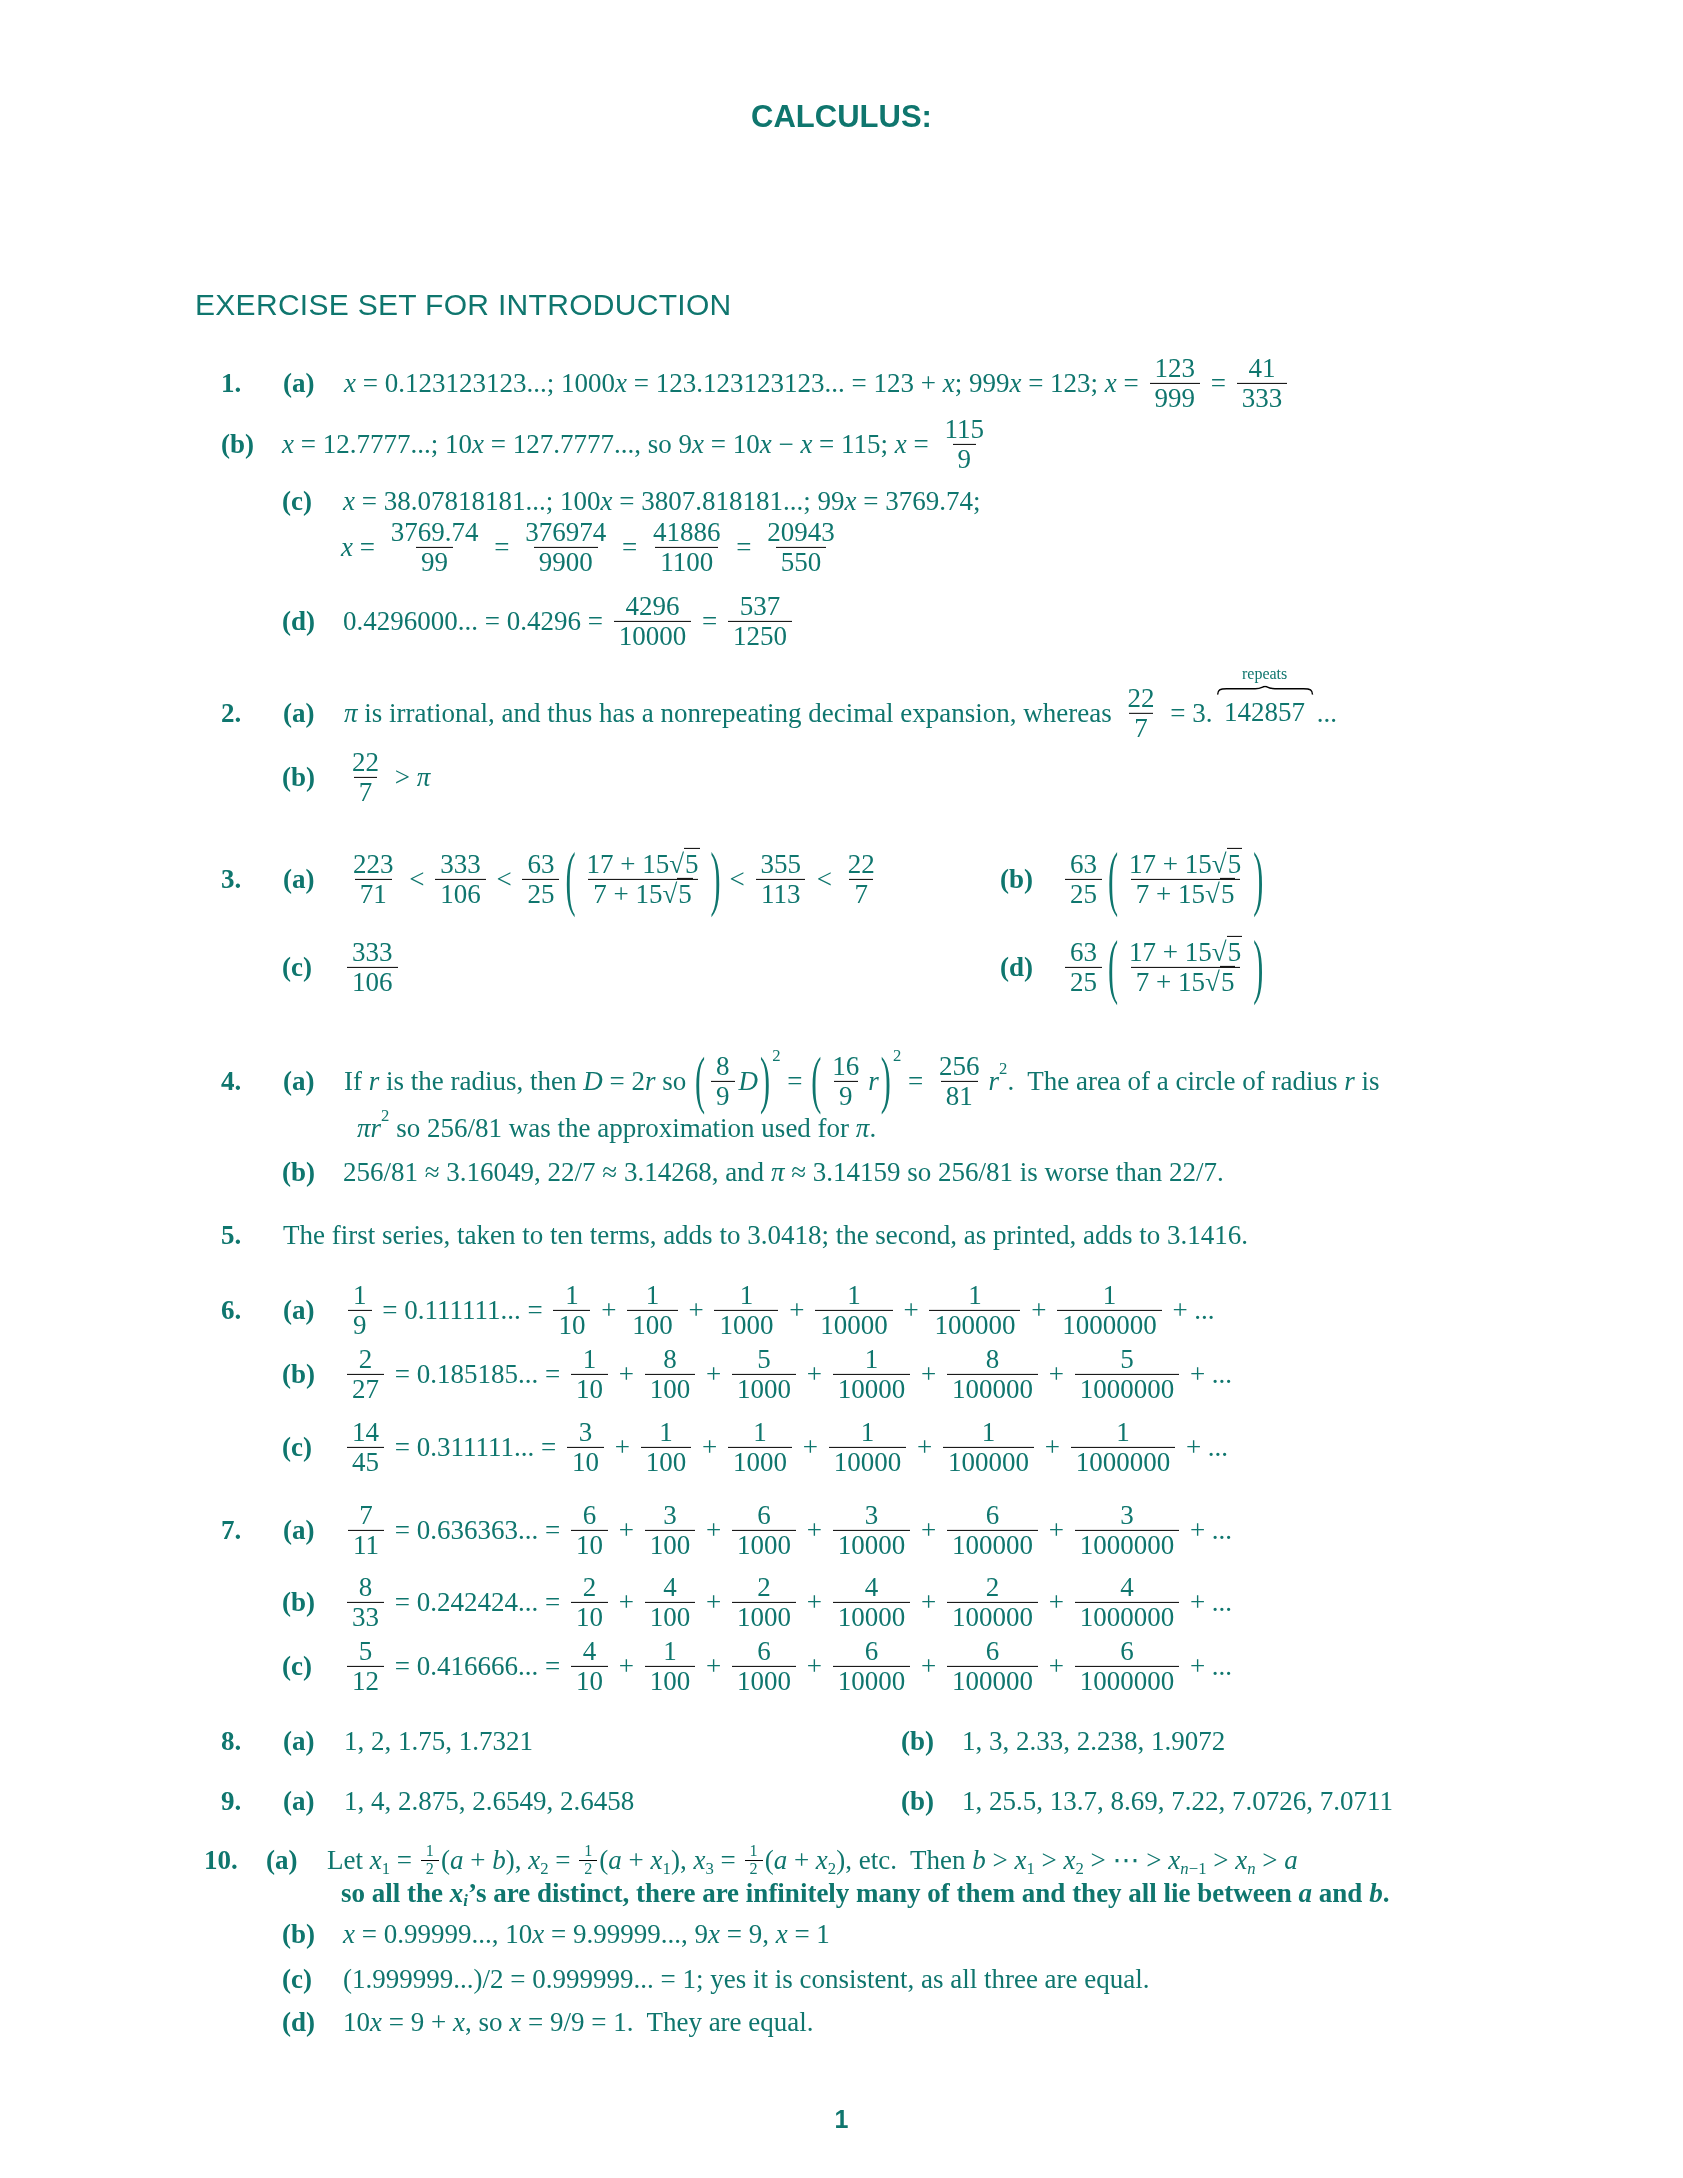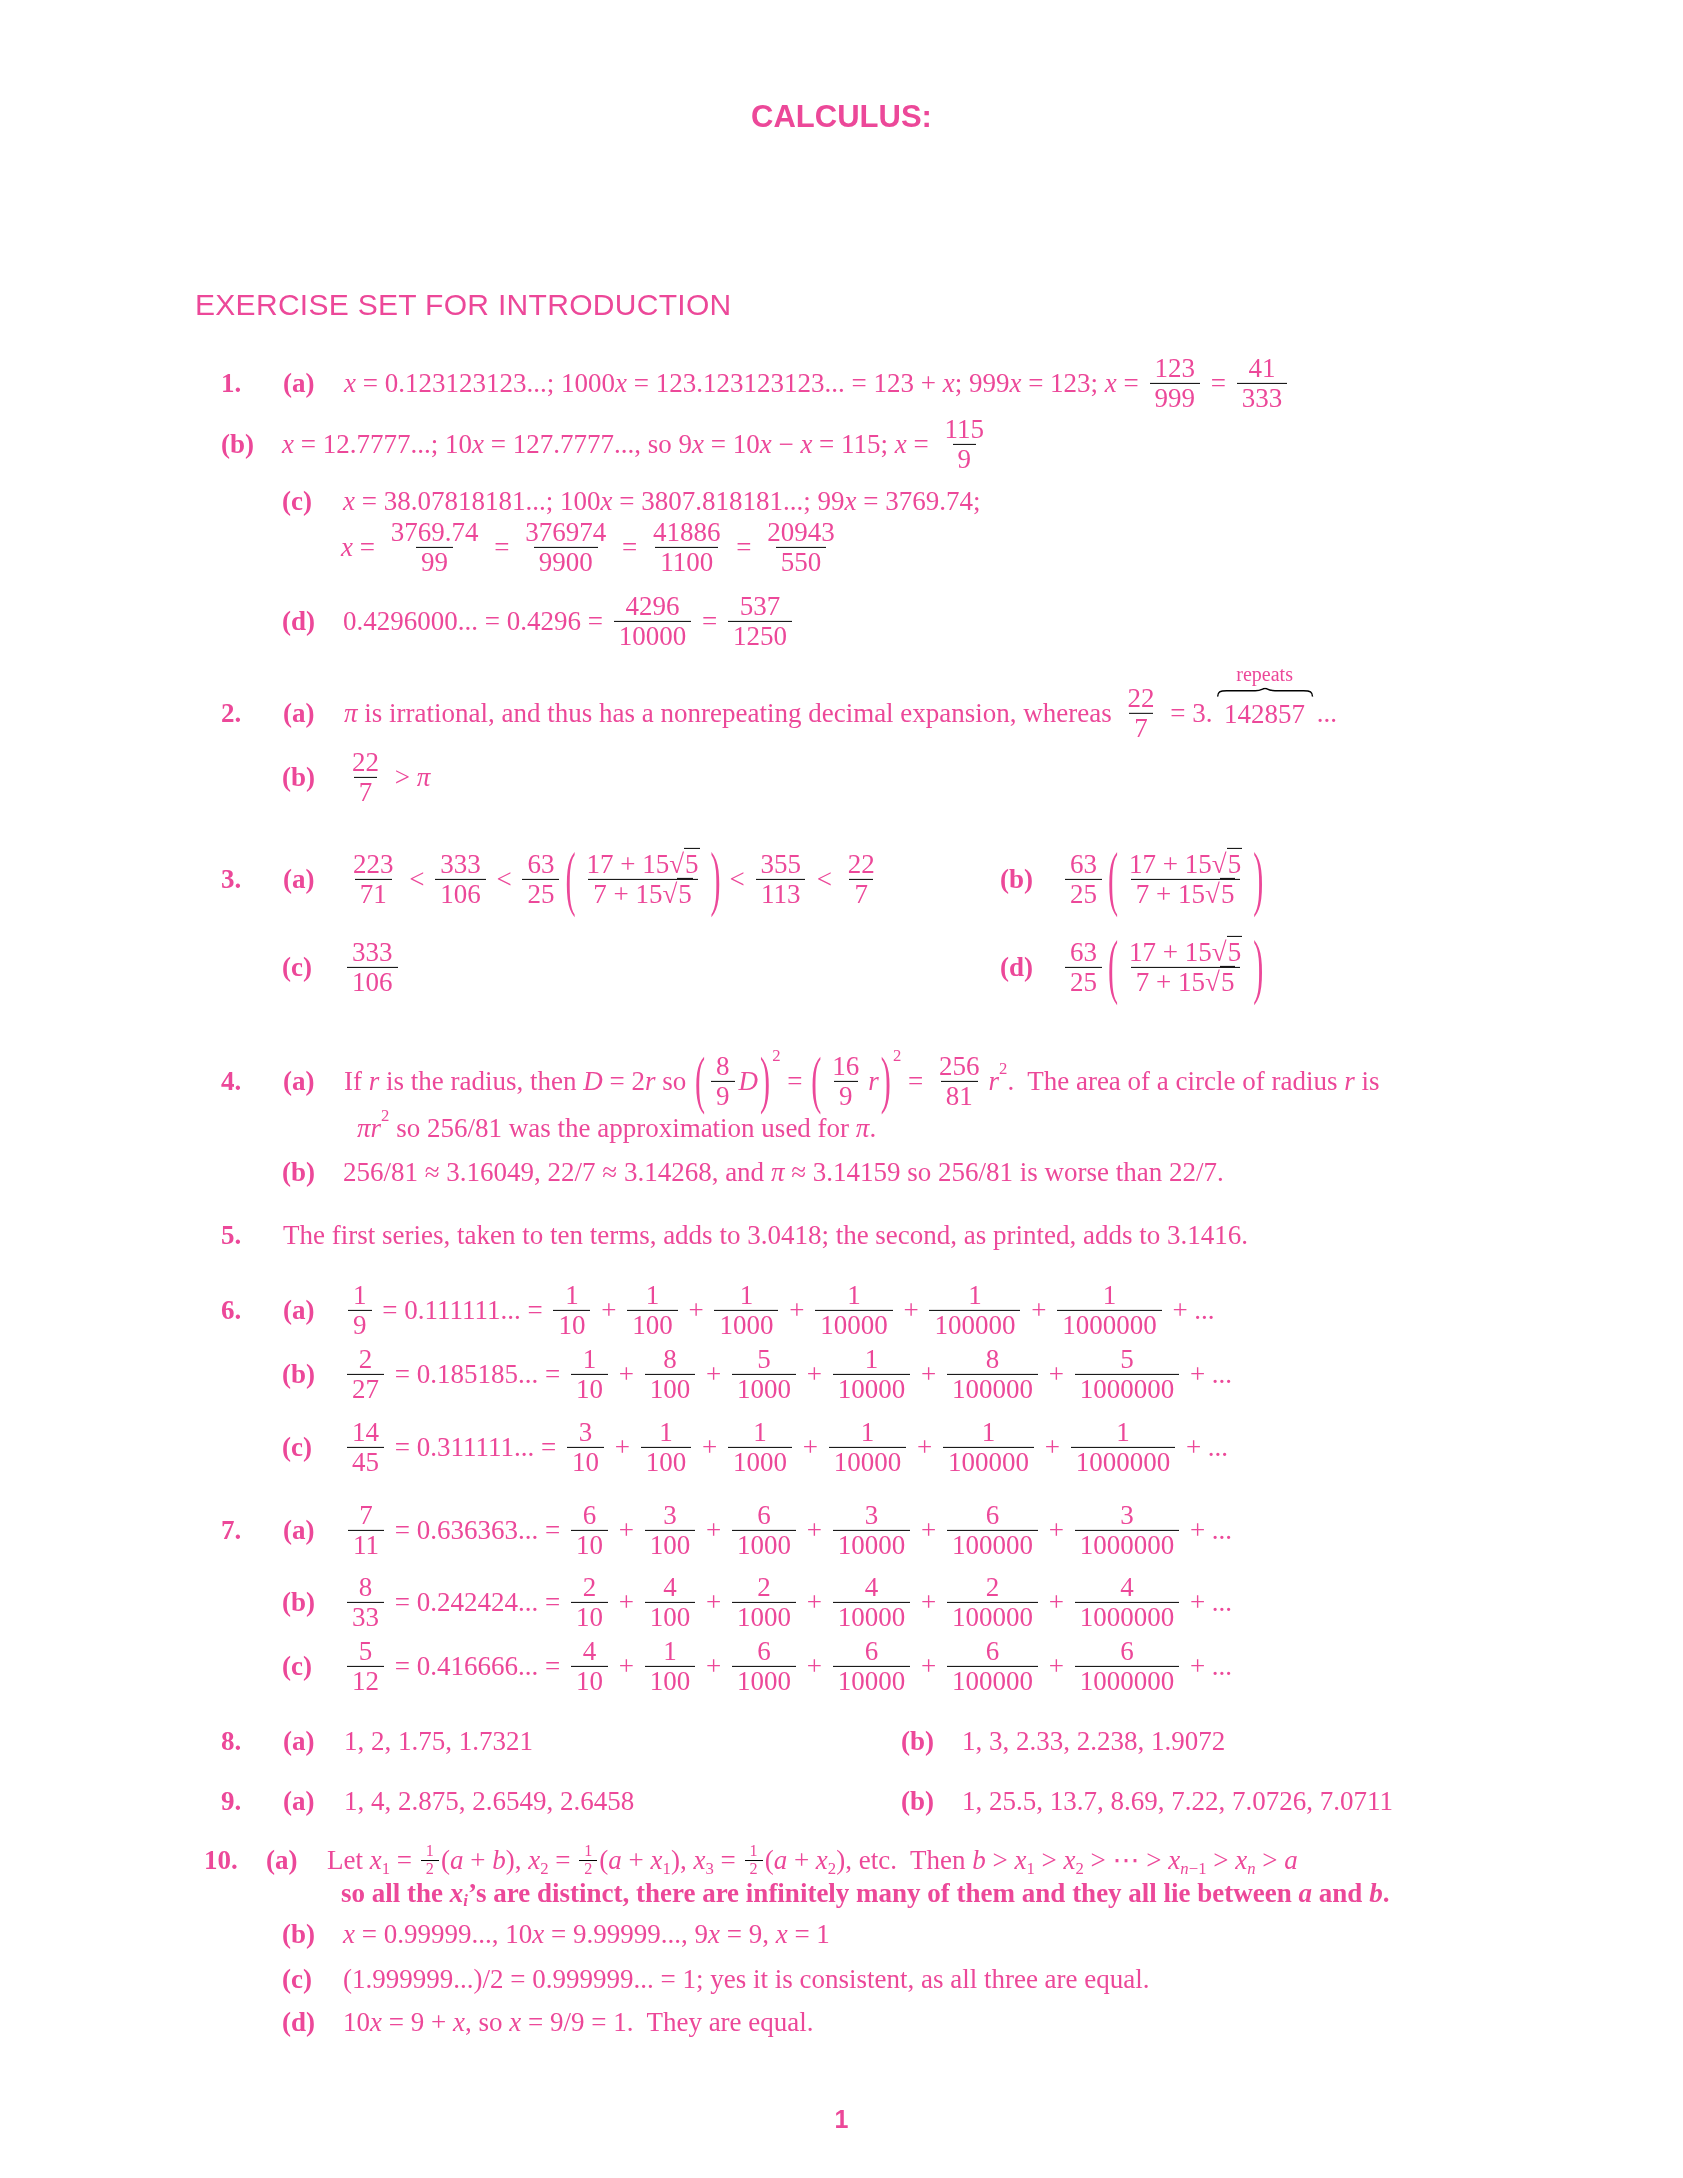--- a/index.html
+++ b/index.html
@@ -1,16 +1,16 @@
 <!DOCTYPE html>
 <html><head>
 <meta charset="utf-8">
 <style>
   html,body{margin:0;padding:0;background:#ffffff;}
-  .page{position:relative;width:1683px;height:2178px;background:#fff;color:#ec4899;
+  .page{position:relative;width:1683px;height:2178px;background:#fff;color:#0f766e;
         font-family:"Liberation Serif","DejaVu Serif",serif;overflow:hidden;}
   .hdr-series{position:absolute;top:99px;left:0;width:100%;text-align:center;
         font-family:"Liberation Sans","DejaVu Sans",sans-serif;font-weight:bold;font-size:31px;}
   .hdr-title{position:absolute;top:155px;left:0;width:100%;text-align:center;
         font-family:"Liberation Sans","DejaVu Sans",sans-serif;font-weight:bold;font-size:46px;}
   .hdr-section{position:absolute;top:288px;left:195px;
         font-family:"Liberation Sans","DejaVu Sans",sans-serif;font-weight:normal;font-size:30px;letter-spacing:0.3px;}
   .solutions{position:absolute;left:0;top:0;width:100%;height:100%;}
   .line{position:absolute;display:flex;align-items:center;flex-wrap:nowrap;
         white-space:pre;font-size:27px;line-height:1.15;transform:translateY(-50%);}
@@ -25,21 +25,21 @@
   .sf{font-size:0.6em;margin:0 2px;line-height:1.08;}
   .sup{font-size:0.62em;position:relative;top:-0.75em;}
   .bsup{font-size:0.62em;position:relative;top:-1.55em;}
   .sub{font-size:0.62em;position:relative;top:0.45em;}
   .grp{display:inline-flex;align-items:center;}
   .bp{display:inline-block;font-size:1.12em;font-weight:400;margin:0 2px;
       transform:scaleY(var(--ps,2.3));transform-origin:center;}
   .rc{border-top:1.6px solid #000;padding:0 1px;}
   .ob{display:inline-flex;flex-direction:column;align-items:center;position:relative;
       top:-17px;line-height:1;margin:0 3px;}
-  .ob .obl{font-size:20px;margin-bottom:4px;}
+  .ob .obl{font-size:16px;margin-bottom:4px;}
   .ob svg{width:100%;height:9px;margin-bottom:3px;display:block;}
   .ob .obt{line-height:1.05;}
   .page-num{position:absolute;top:2105px;left:0;width:100%;text-align:center;
       font-family:"Liberation Sans","DejaVu Sans",sans-serif;font-weight:bold;font-size:25px;}
 </style>
 </head>
 <body>
 
 <div class="page">
   <div class="hdr-series">CALCULUS:</div>

